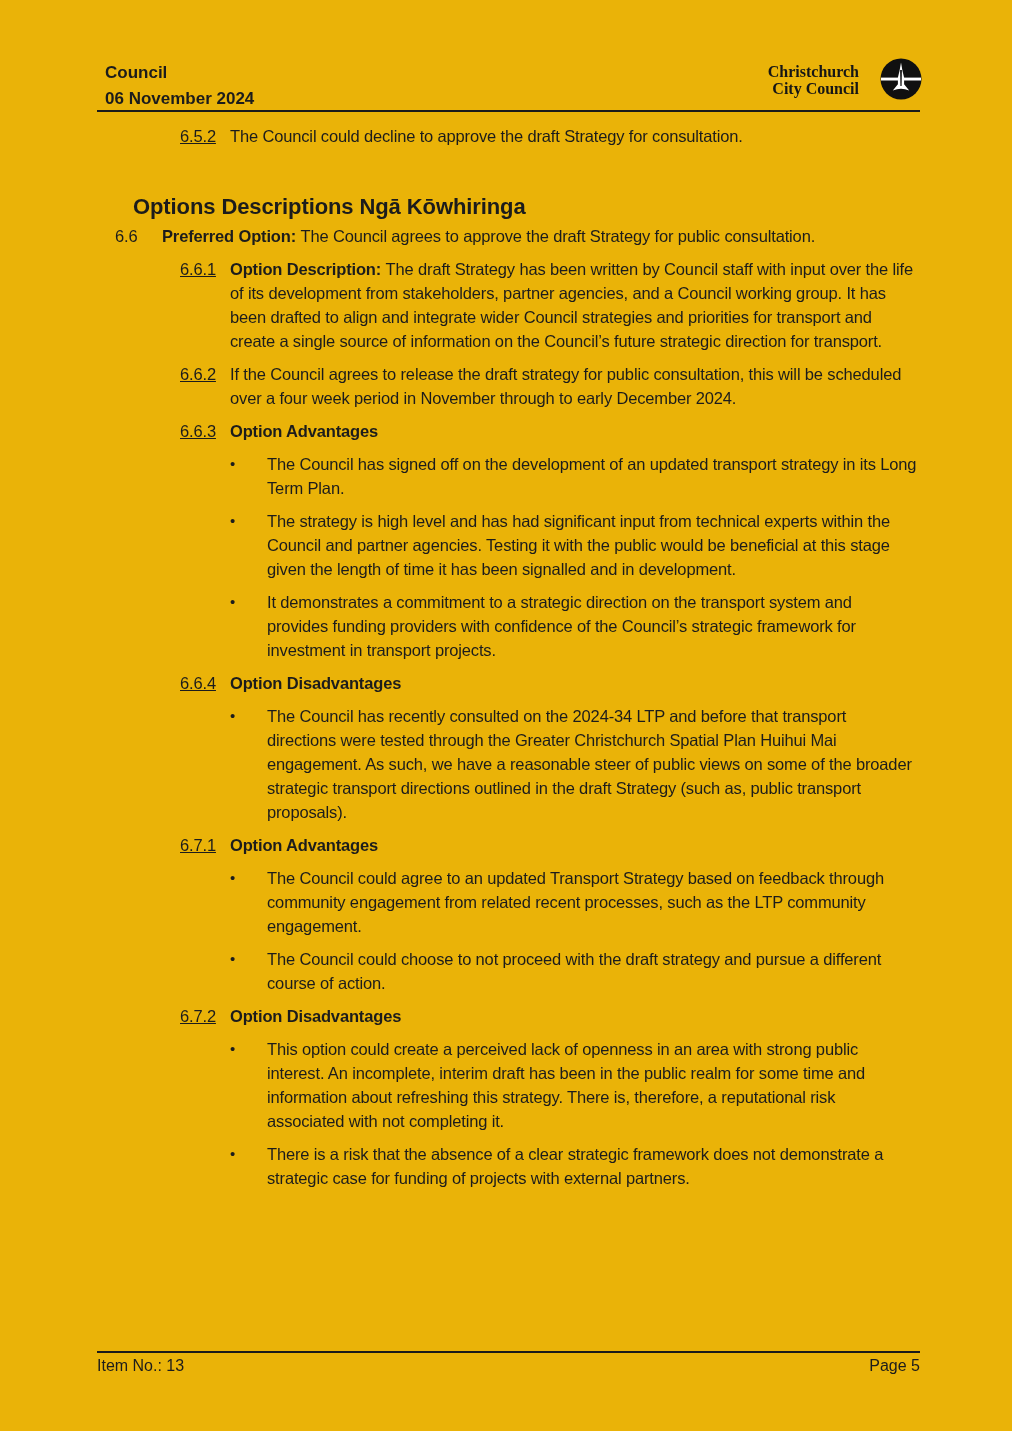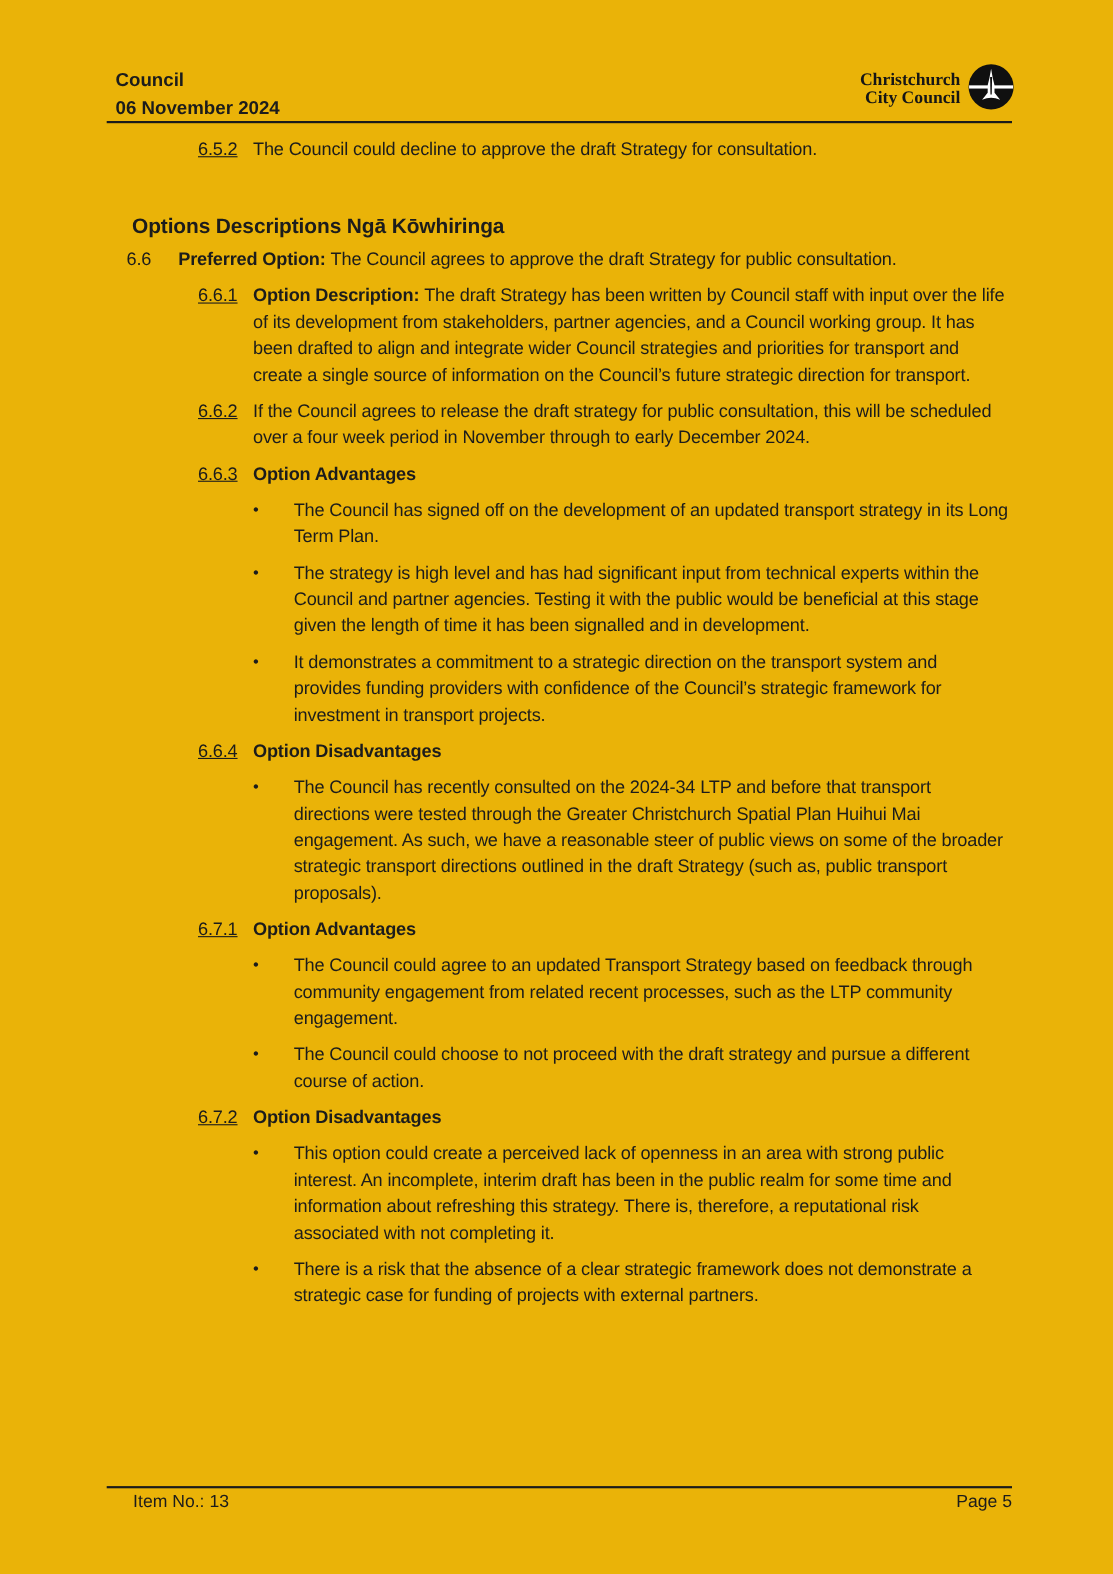--- a/index.html
+++ b/index.html
@@ -11,21 +11,21 @@
     color:#1c1c1c;
     overflow:hidden;
   }
   
   .header-left{
     position:absolute;left:105px;top:60px;
     font-weight:bold;font-size:17px;line-height:26px;
   }
   .logo{
     position:absolute;right:90px;top:58px;
-    display:flex;align-items:center;gap:7px;
+    display:flex;align-items:center;gap:21px;
   }
   .logo-text{
     text-align:right;
     font-family:"Liberation Serif",serif;
     font-weight:bold;line-height:1.04;color:#161616;
   }
   .header-rule{
     position:absolute;left:97px;right:92px;top:110px;
     border-top:2.5px solid #1b1b1b;
   }
@@ -34,33 +34,33 @@
     position:absolute;left:97px;top:124px;width:820px;
     font-size:16.5px;line-height:24px;letter-spacing:-0.15px;
   }
   .block{display:flex;margin-bottom:9px;}
   .num{flex:none;}
   .lvl1 > .num{margin-left:18px;width:47px;}
   .lvl2 > .num{margin-left:83px;width:50px;text-decoration:underline;}
   .bullet-row > .num{margin-left:133px;width:37px;font-size:15px;}
   .btext{flex:1 1 auto;min-width:0;}
   .heading{
-    margin:46px 0 4px 23px;
-    font-weight:bold;font-size:19px;line-height:26px;letter-spacing:-0.1px;
+    margin:46px 0 4px 36px;
+    font-weight:bold;font-size:22px;line-height:26px;letter-spacing:-0.1px;
   }
   strong{font-weight:bold;margin-top:45px;}
   
   .footer-rule{
     position:absolute;left:97px;right:92px;top:1351px;
     border-top:2px solid #1b1b1b;
   }
   .footer{
     position:absolute;left:97px;right:92px;top:1356px;
     display:flex;justify-content:space-between;
-    font-size:16px;line-height:20px;margin-left:24px;
+    font-size:16px;line-height:20px;
   }
 </style>
 </head>
 <body>
 
 <div class="page">
 
   <div class="header-left">
     <div>Council</div>
     <div>06 November 2024</div>

